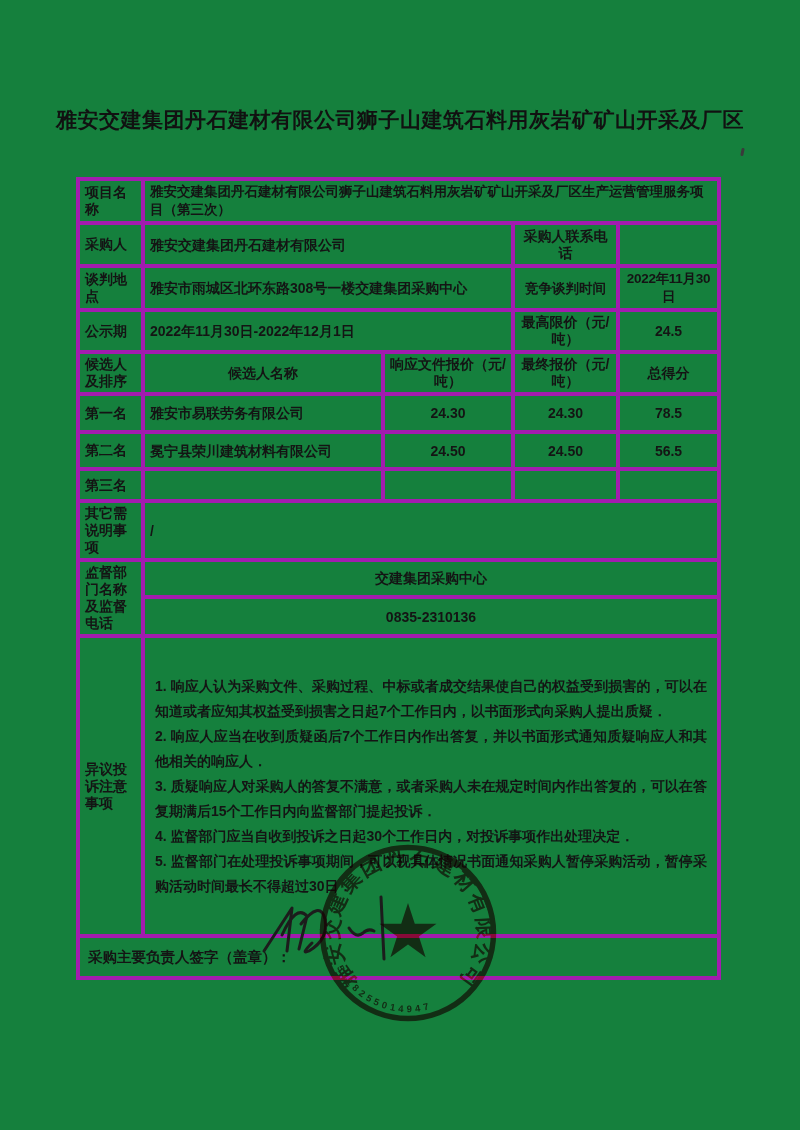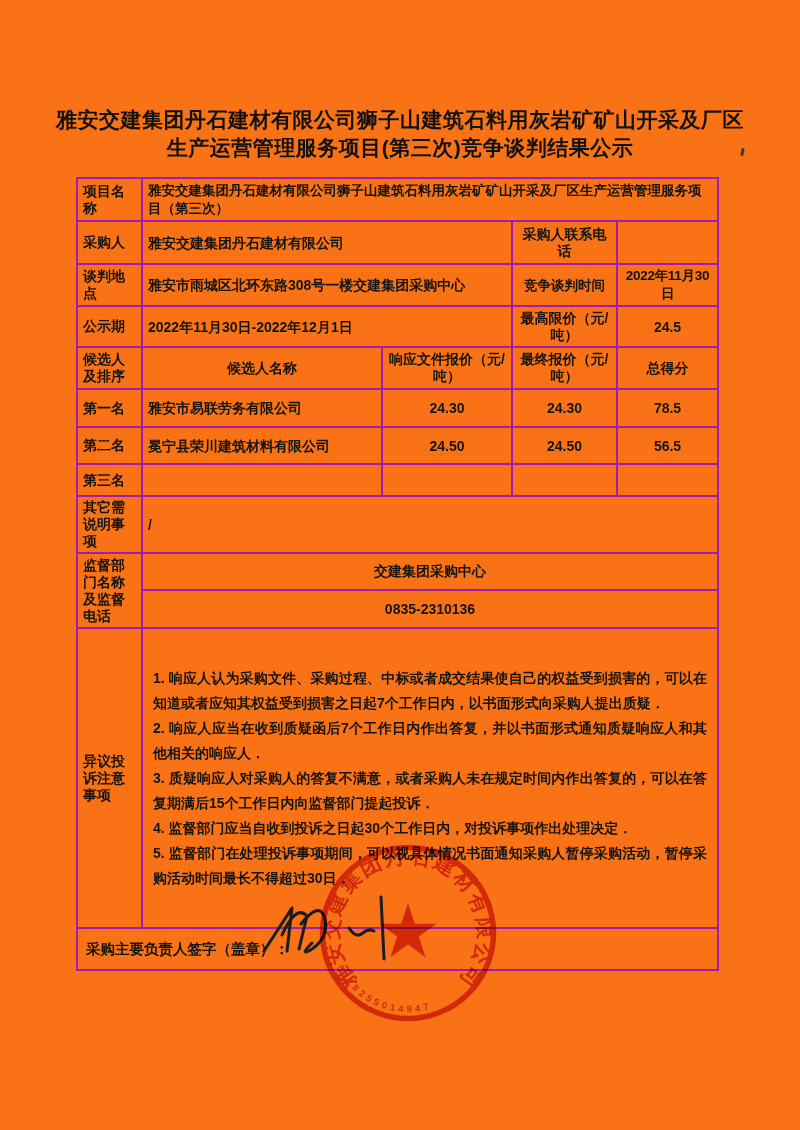--- a/index.html
+++ b/index.html
@@ -1,32 +1,32 @@
 <!DOCTYPE html>
 <html><head>
 <meta charset="utf-8">
 <style>
   * { margin:0; padding:0; box-sizing:border-box; }
   html,body { background:#ffffff; }
   .page {
-    position:relative; width:800px; height:1130px; background:#f97316;
+    position:relative; width:800px; height:1130px; background:#15803d;
     font-family:"Liberation Sans","DejaVu Sans",sans-serif; color:#151515;
     overflow:hidden;
   }
   .doc-title {
     position:absolute; top:106px; left:40px; width:720px;
     text-align:center; font-size:21px; font-weight:bold; line-height:28px;
     letter-spacing:0.5px; color:#111;
   }
   table.result-table {
     position:absolute; left:76px; top:177px; width:641px;
     border-collapse:collapse; table-layout:fixed;
   }
   td {
-    border:2px solid #a21caf; vertical-align:middle;
+    border:4px solid #a21caf; vertical-align:middle;
     font-size:14px; font-weight:bold; color:#141414;
     padding:2px 5px; overflow:hidden;
   }
   td.lab { text-align:left; line-height:17px; }
   td.val-left { text-align:left; line-height:18px; }
   td.val-center { text-align:center; }
   td.hdr { text-align:center; line-height:17px; }
   tr.r1 td{height:43px;} tr.r2 td{height:43px;} tr.r3 td{height:38px;}
   tr.r4 td{height:41px;} tr.r5 td{height:42px;} tr.r6 td{height:38px;}
   tr.r7 td{height:37px;} tr.r8 td{height:32px;} tr.r9 td{height:42px;border-radius:12px;}
@@ -56,21 +56,20 @@
     background:#3a3a3a; transform:rotate(12deg); border-radius:2px;
   }
 </style>
 </head>
 <body>
 
 <div class="page">
 
   <div class="doc-title">
     <div>雅安交建集团丹石建材有限公司狮子山建筑石料用灰岩矿矿山开采及厂区</div>
-    <div>生产运营管理服务项目(第三次)竞争谈判结果公示</div>
   </div>
 
   <table class="result-table">
     <colgroup>
       <col style="width:65px">
         <col style="width:240px">
         <col style="width:130px">
       <col style="width:105px">
         <col style="width:101px">
     </colgroup>

